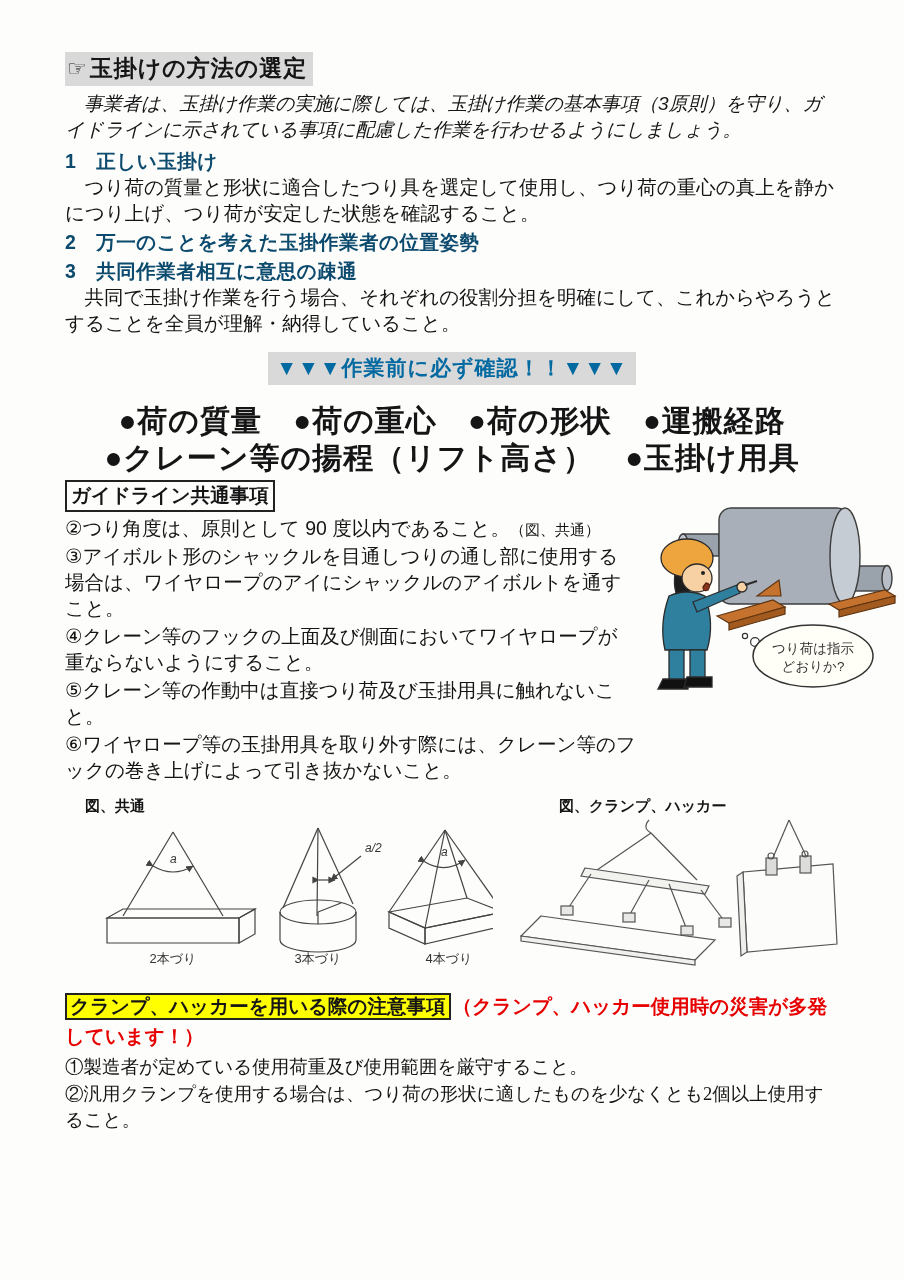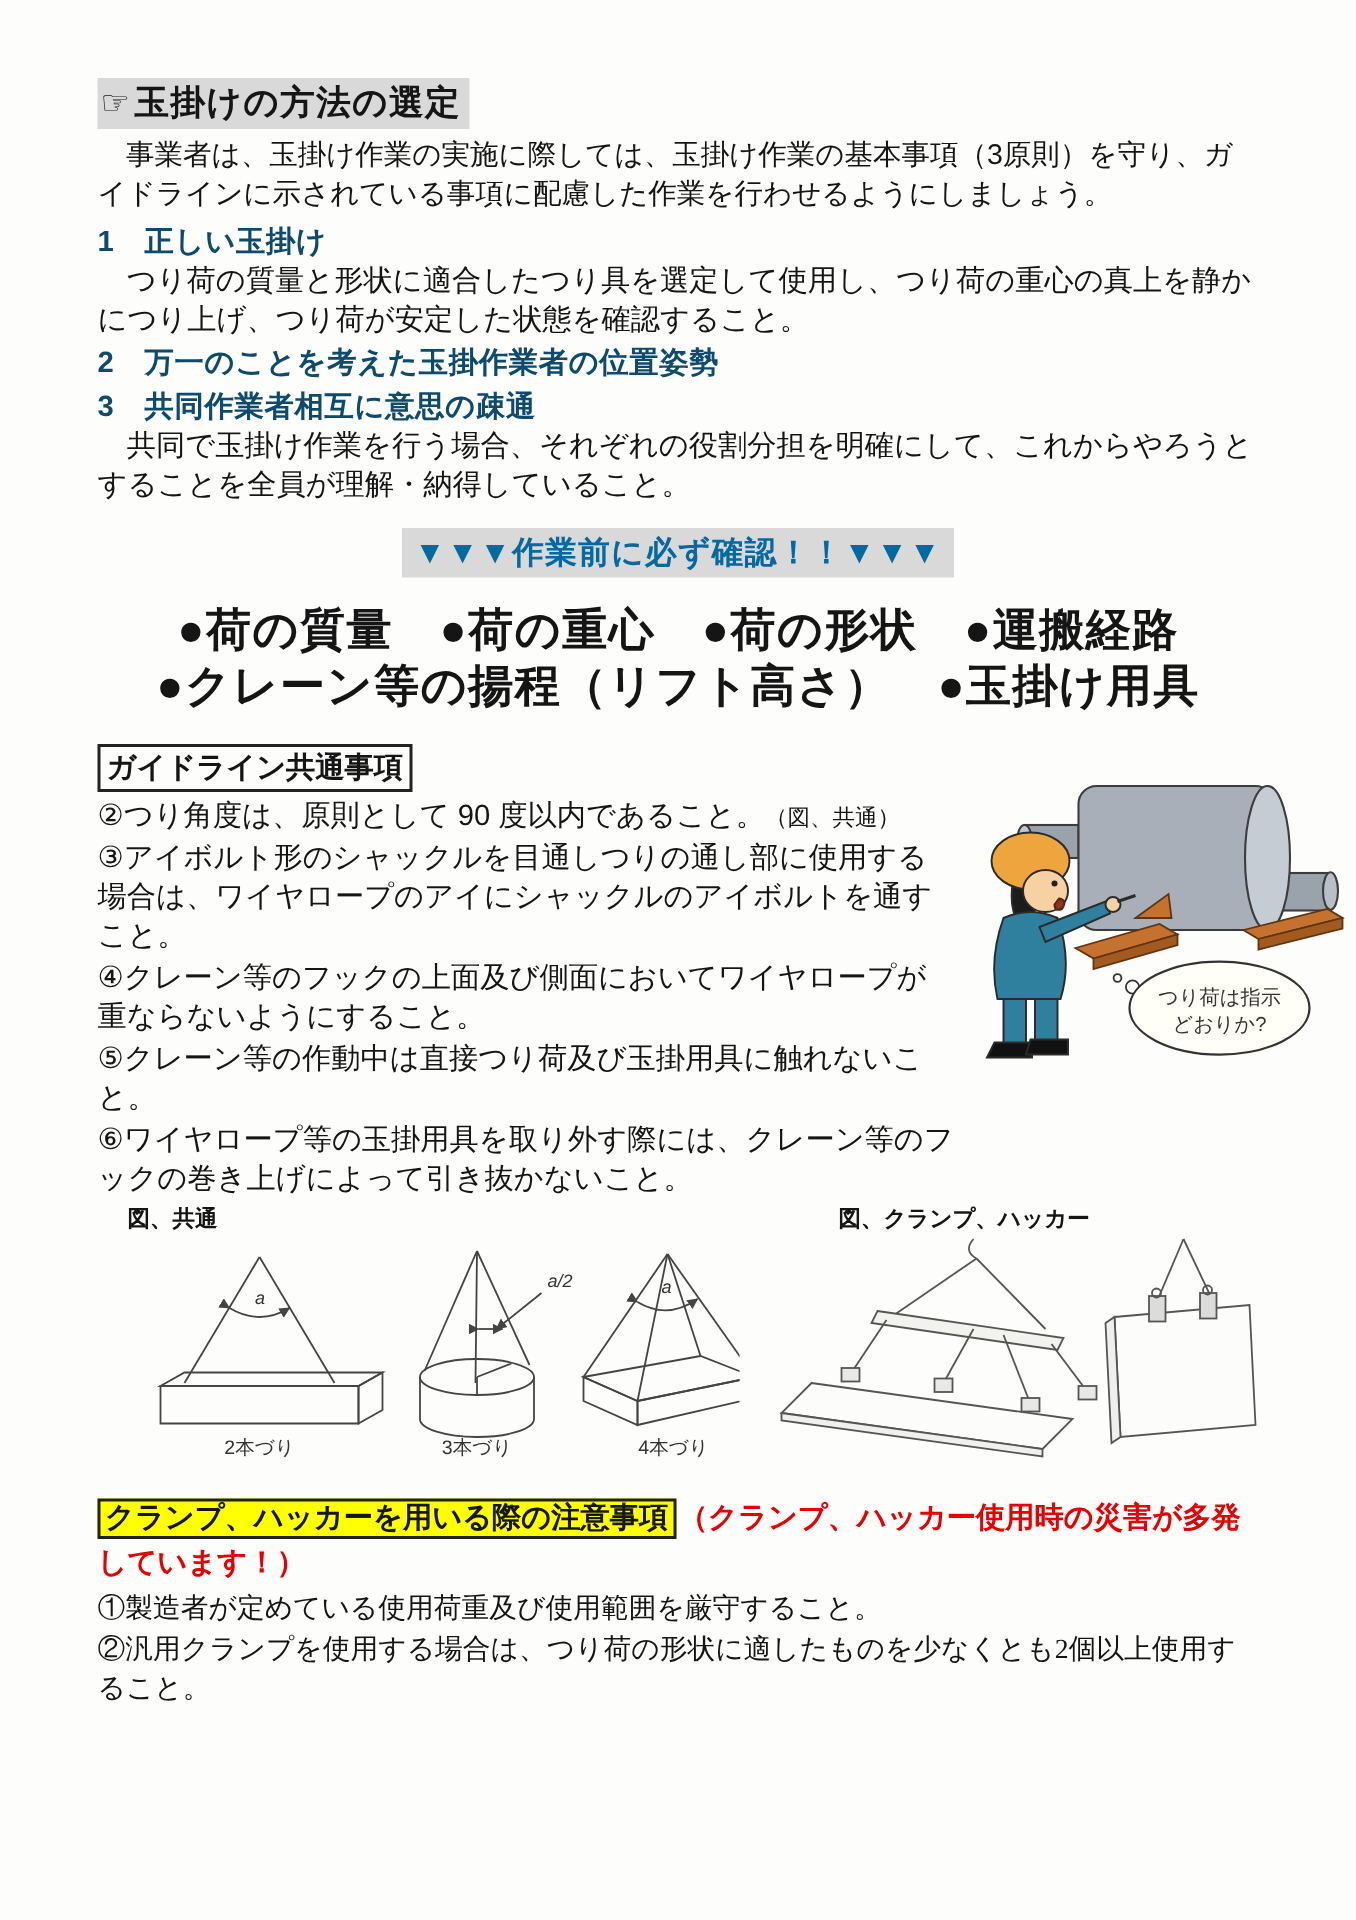--- a/index.html
+++ b/index.html
@@ -18,20 +18,21 @@
     display:inline-block;
     background:#d9d9d9;
     font-size:23px;font-weight:bold;
     padding:1px 6px 2px 2px;
     letter-spacing:1px;
   }
   .doc-title .hand{font-size:22px;margin-right:2px;}
   .intro{
     font-size:19px;line-height:26px;
     margin:5px 0 6px 0;
+    font-style:italic;
   }
   
   .box-head-wrap{text-align:center;margin:10px 0 4px 0;}
   .box-head{
     display:inline-block;
     border:2px solid #777;
     box-shadow:0 0 0 1px #d8d8d8;
     background:#fff;
     font-size:25px;font-weight:bold;
     padding:2px 14px 4px 8px;
@@ -52,32 +53,32 @@
     color:#0369a1;font-weight:bold;
     font-size:21px;padding:2px 8px 3px 8px;letter-spacing:1px;
   }
   
   .bullets{
     text-align:center;font-weight:bold;
     font-size:30px;line-height:37px;
     margin-top:17px;letter-spacing:1px;
   }
   
-  .guide{position:relative;margin-top:20px;}
+  .guide{position:relative;margin-top:4px;}
   .guide-label{
     display:inline-block;border:2px solid #222;
     font-size:19.5px;font-weight:bold;
     padding:0 4px 1px 4px;margin-bottom:3px;
   }
   .g-items{width:572px;font-size:19.5px;line-height:26px;}
   .g-item{margin:0;}
   .note{font-size:15px;}
   .cartoon{position:absolute;top:4px;right:-60px;width:266px;height:226px;}
   
-  .figures{position:relative;height:172px;}
+  .figures{position:relative;height:172px;margin-top:10px;}
   .fig{position:absolute;top:0;}
   .fig-common{left:8px;width:430px;}
   .fig-clamp{left:436px;width:345px;}
   .fig-label{font-size:15px;font-weight:bold;margin:2px 0 0 12px;}
   .fig-clamp .fig-label{margin-left:58px;}
   .lineart{display:block;}
   
   .clamp{margin-top:24px;}
   .clamp-head{font-size:19.5px;font-weight:bold;line-height:30px;margin-bottom:3px;}
   .yellow-box{

